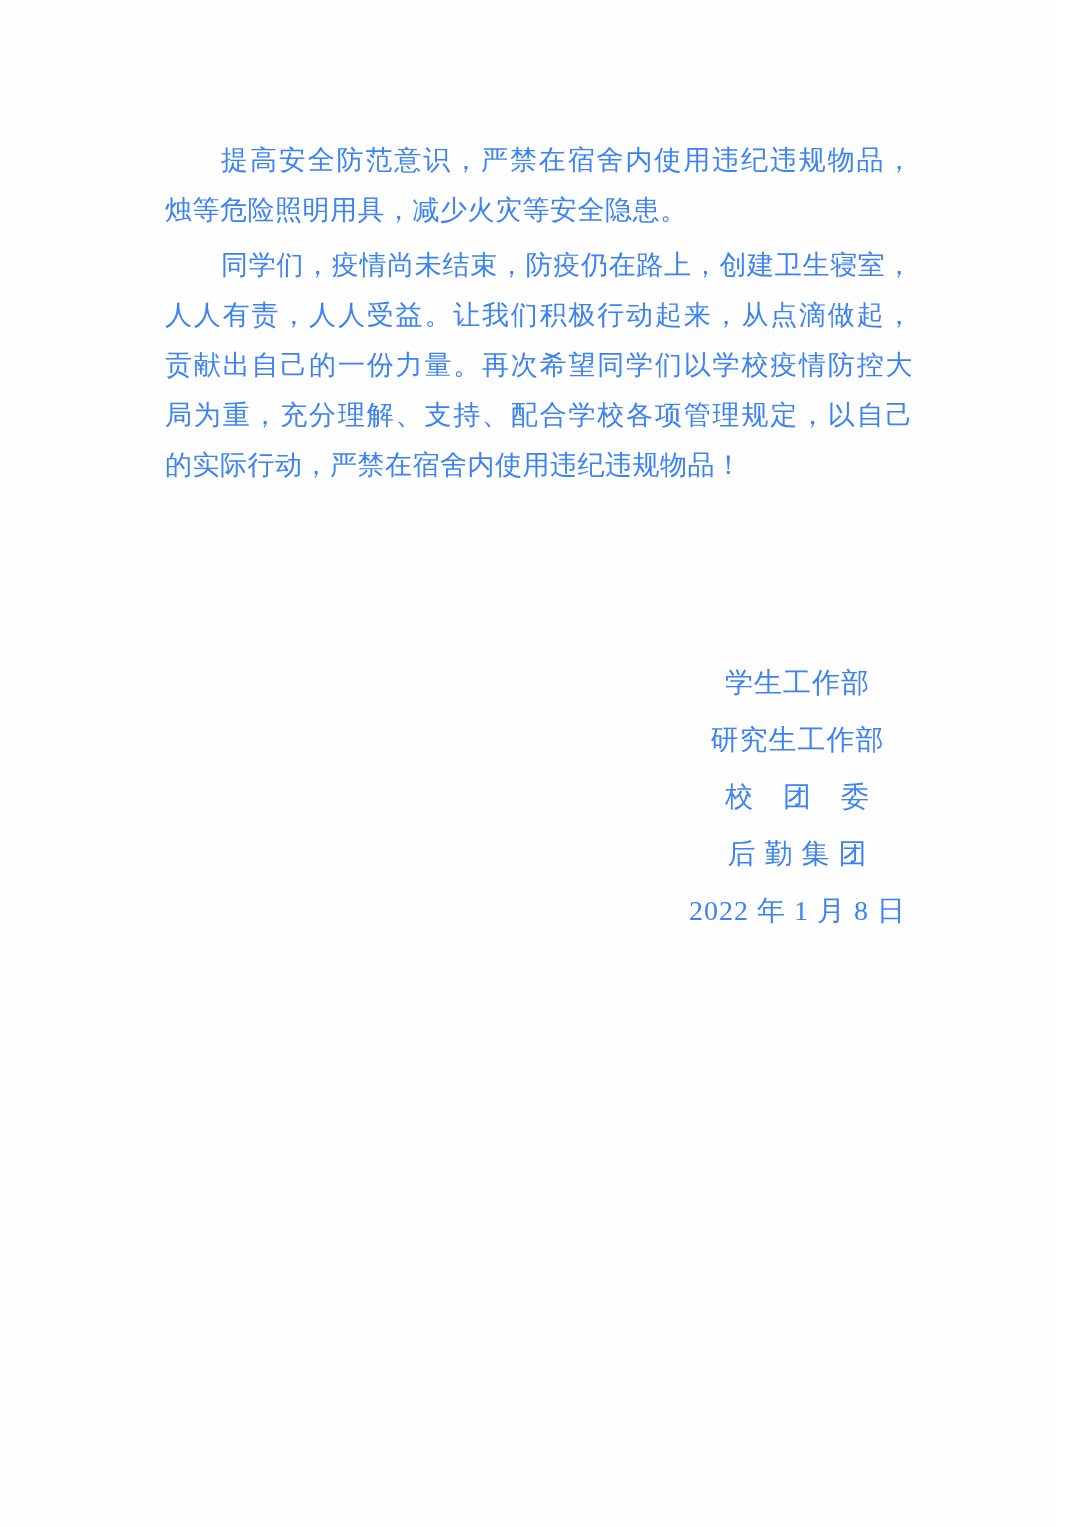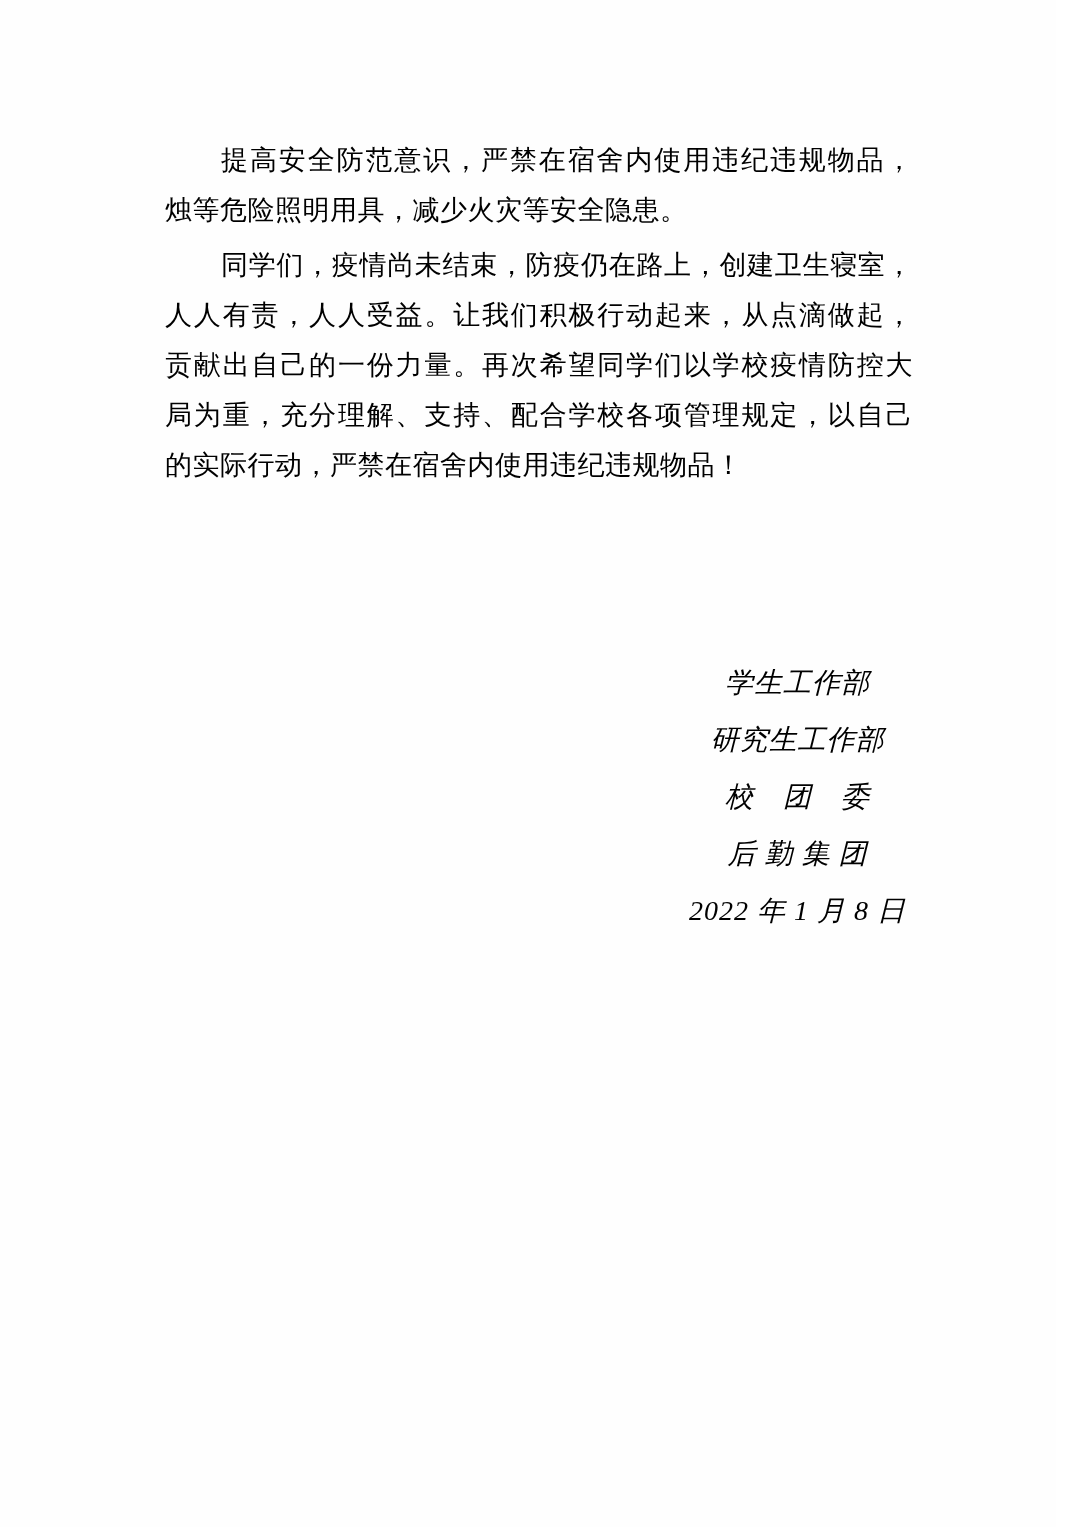--- a/index.html
+++ b/index.html
@@ -5,21 +5,21 @@
   html, body {
     margin: 0;
     padding: 0;
   }
   .page {
     position: relative;
     width: 1056px;
     height: 1527px;
     background: #fefefe;
     font-family: "Liberation Serif", "DejaVu Serif", serif;
-    color: #000000;
+    color: #3b82f6;
     overflow: hidden;
   }
   .body-text {
     position: absolute;
     left: 165px;
     top: 135px;
     width: 748px;
   }
   .para {
     margin: 0;
@@ -47,21 +47,20 @@
     left: 650px;
     top: 654px;
     width: 295px;
     text-align: center;
   }
   .sig-line {
     font-size: 28px;
     line-height: 57px;
     letter-spacing: 1px;
     white-space: pre;
-    font-style: italic;
   }
 </style>
 </head>
 <body>
 
 <div class="page">
 
   <div class="body-text">
 
     <div class="para">

